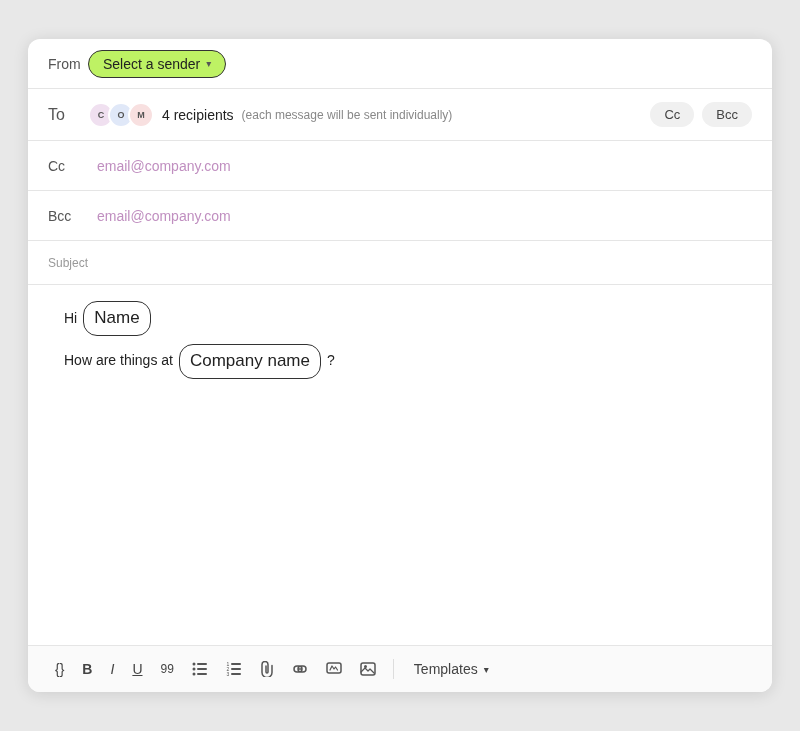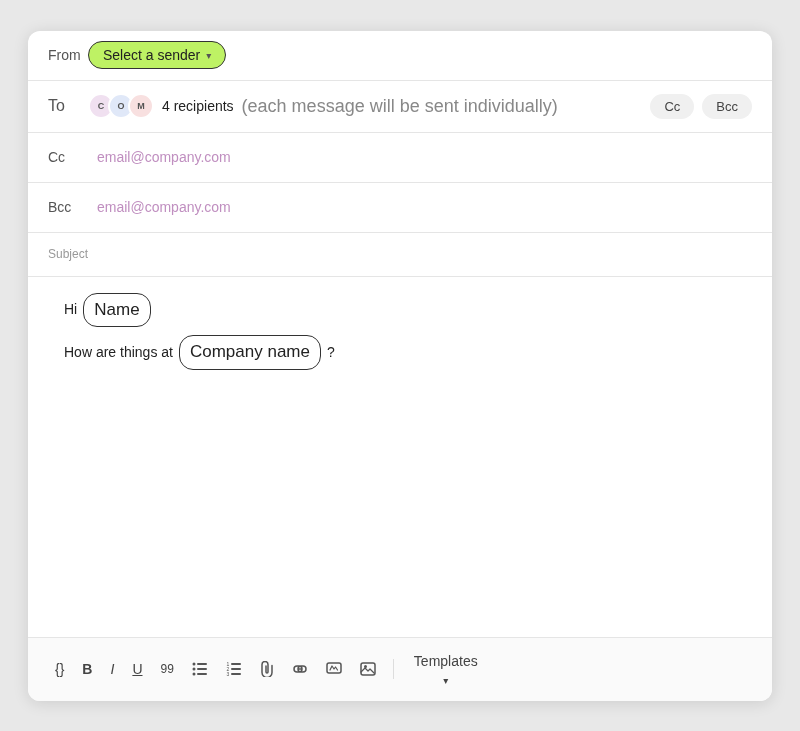--- a/index.html
+++ b/index.html
@@ -116,21 +116,21 @@
     .avatar-c2 { background: #e0e8f8; }
     .avatar-c3 { background: #f8e0e0; }
 
     .recipients-count {
       font-size: 14px;
       font-weight: 400;
       color: #222;
     }
 
     .recipients-note {
-      font-size: 18px;
+      font-size: 12px;
       color: #888;
     }
 
     .cc-bcc-buttons {
       display: flex;
       gap: 8px;
       margin-left: auto;
     }
 
     .cc-bcc-btn {
@@ -245,21 +245,20 @@
       display: flex;
       align-items: center;
       gap: 6px;
       background: none;
       border: none;
       cursor: pointer;
       font-size: 14px;
       color: #444;
       padding: 5px 10px;
       border-radius: 4px;
-      flex-direction: column;
     }
   </style>
 </head>
 <body>
 
 <div class="email-compose">
 
   <div class="from-row">
     <span class="field-label">From</span>
     <button class="sender-dropdown">

